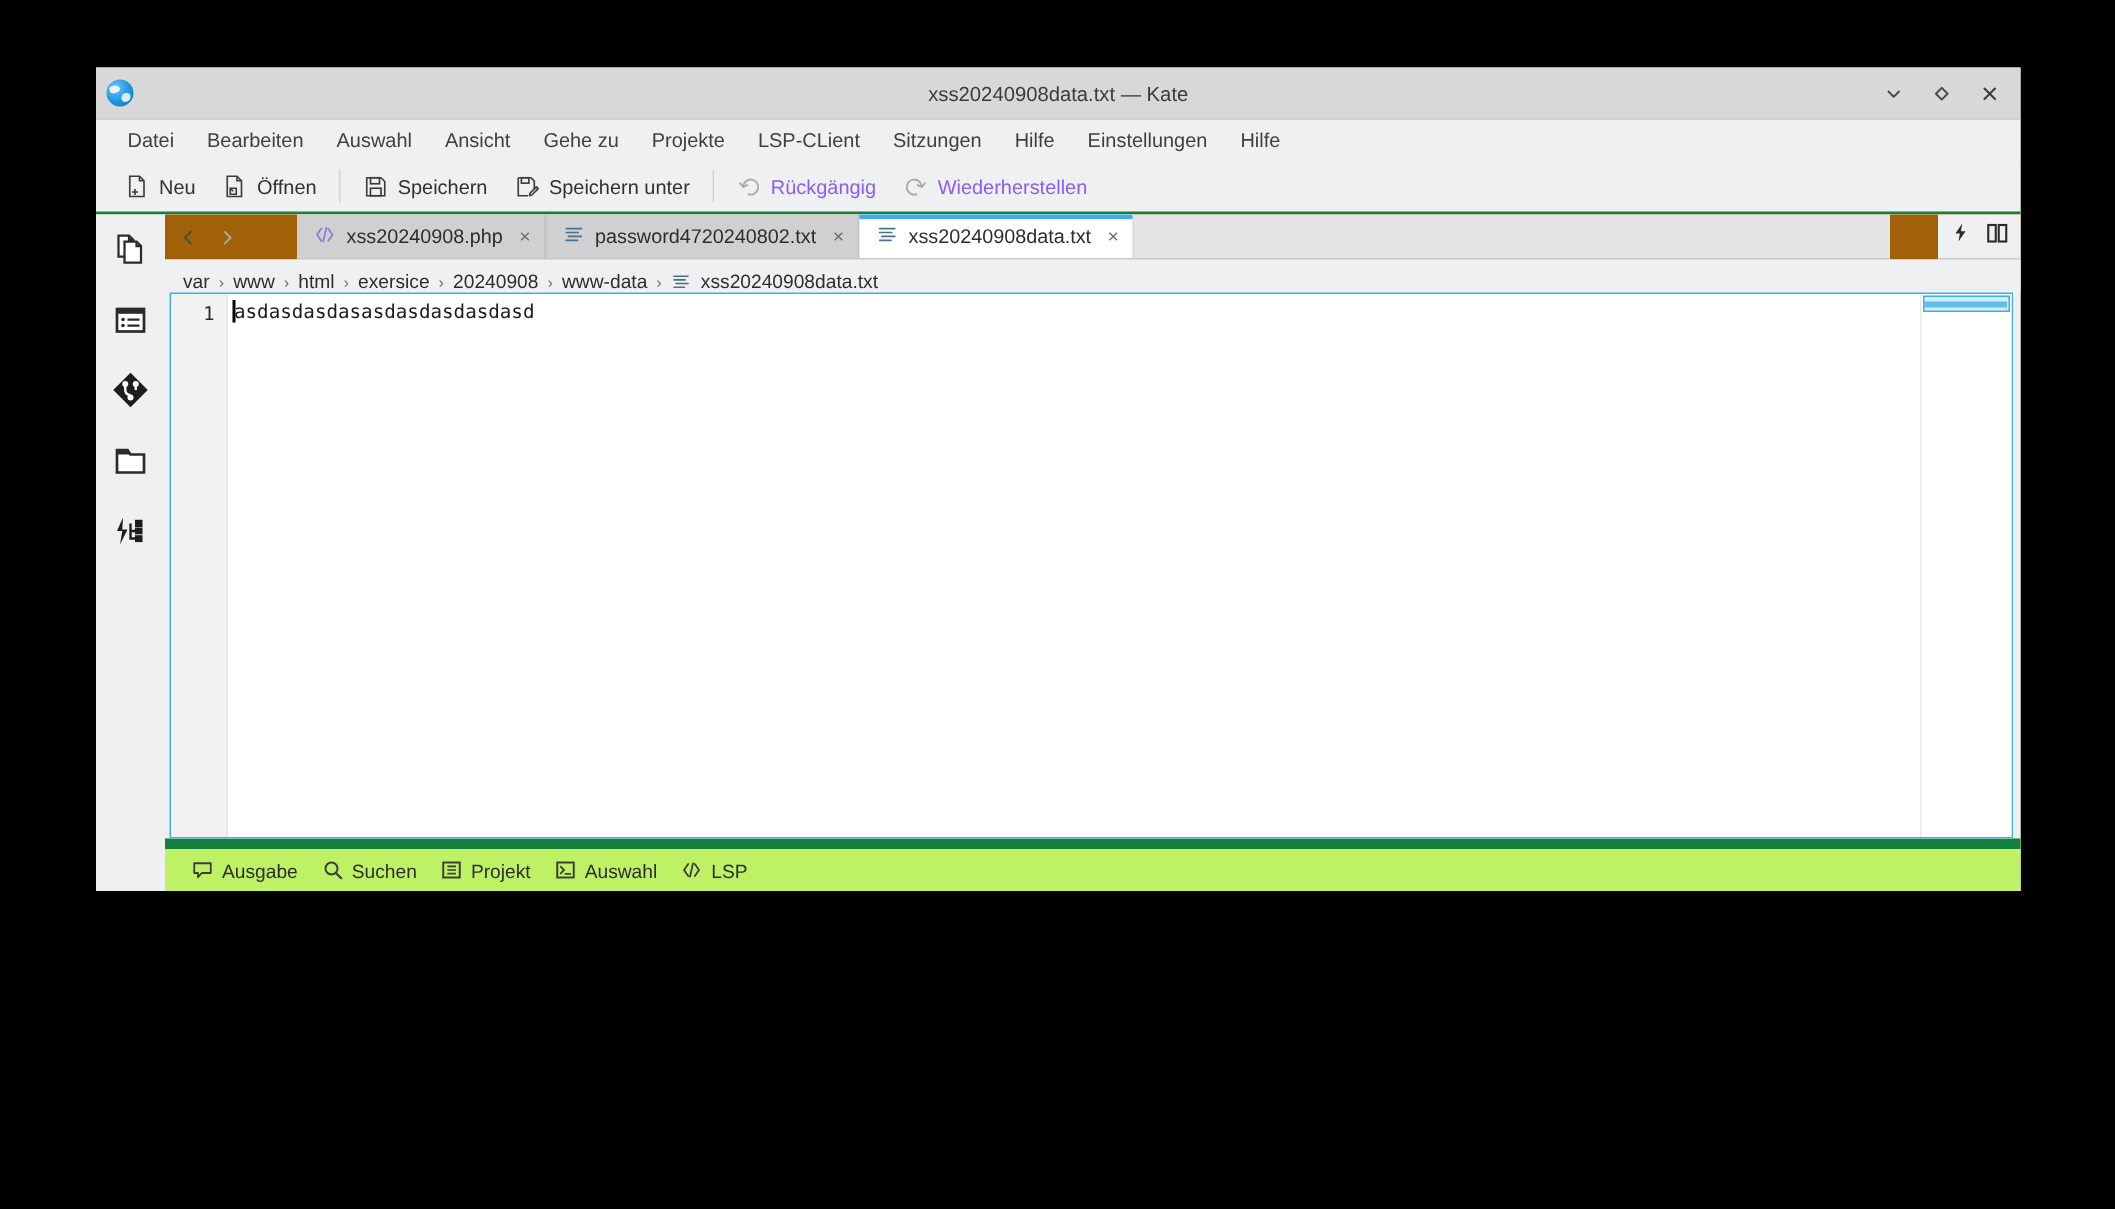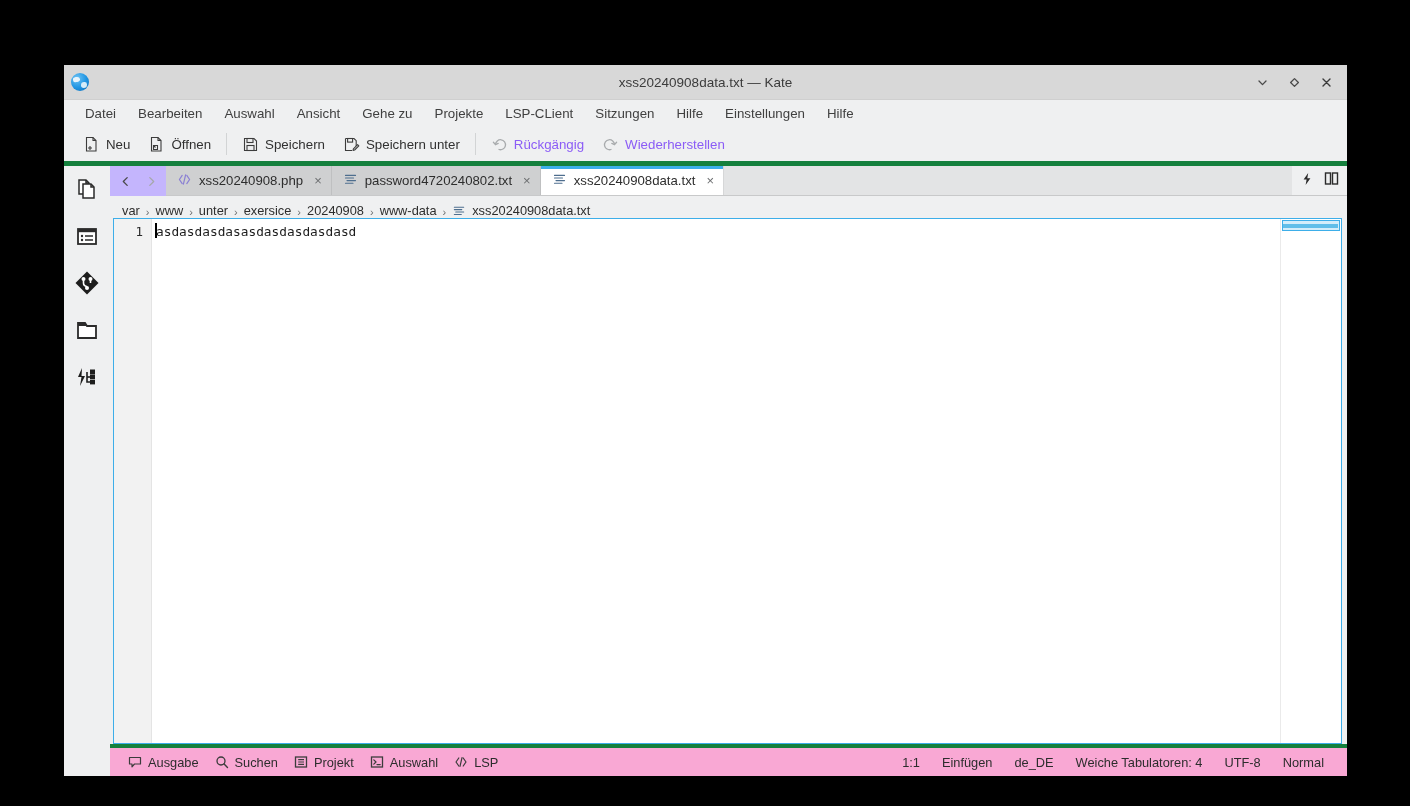--- a/index.html
+++ b/index.html
@@ -8,23 +8,23 @@
     background: #000000;
     width: 1410px;
     height: 806px;
     overflow: hidden;
     font-family: "Liberation Sans", sans-serif;
   }
 
   #window {
     position: absolute;
     left: 64px;
-    top: 65px;
+    top: 45px;
     width: 1283px;
-    height: 711px;
+    height: 549px;
     background: #eff0f1;
     display: flex;
     flex-direction: column;
     box-shadow: 0 2px 14px rgba(0,0,0,0.5);
   }
 
   
   .titlebar {
     height: 34px;
     min-height: 34px;
@@ -103,21 +103,21 @@
   }
 
   
   .toolbar {
     height: 34px;
     min-height: 34px;
     background: #eff0f1;
     display: flex;
     align-items: center;
     padding-left: 10px;
-    border-bottom: 5px solid #15803d;
+    border-bottom: 2px solid #15803d;
   }
   .tb-btn {
     display: flex;
     align-items: center;
     gap: 6px;
     padding: 4px 9px;
     font-size: 13.3px;
     color: #313131;
     white-space: nowrap;
   }
@@ -163,21 +163,22 @@
     min-width: 0;
     background: #eff0f1;
   }
 
   
   .tabbar {
     height: 30px;
     min-height: 30px;
     display: flex;
     align-items: stretch;
-    background: #c4b5fd;
+    background: #a16207;
+    gap: 32px;
   }
   .tab-nav {
     display: flex;
     align-items: center;
     padding: 0 2px;
   }
   .nav-arrow {
     width: 26px; height: 28px;
     display: flex; align-items: center; justify-content: center;
   }
@@ -319,25 +320,25 @@
     height: 11px;
     border: 1px solid #3daee9;
     background: rgba(61,174,233,0.22);
     box-sizing: border-box;
   }
 
   
   .statusbar {
     height: 28px;
     min-height: 28px;
-    background: #f9a8d4;
+    background: #bef264;
     display: flex;
     align-items: center;
     padding: 0 12px 0 10px;
-    border-top: 4px solid #15803d;
+    border-top: 7px solid #15803d;
   }
   .status-btn {
     display: flex;
     align-items: center;
     gap: 6px;
     font-size: 12.8px;
     color: #2d2d2d;
     padding: 3px 8px;
     white-space: nowrap;
   }
@@ -581,21 +582,21 @@
               </svg>
           </span>
         </div>
       </div>
 
       <div class="breadcrumb">
         <span class="crumb">var</span>
         <span class="crumb-sep">›</span>
         <span class="crumb">www</span>
         <span class="crumb-sep">›</span>
-        <span class="crumb">unter</span>
+        <span class="crumb">html</span>
         <span class="crumb-sep">›</span>
         <span class="crumb">exersice</span>
         <span class="crumb-sep">›</span>
         <span class="crumb">20240908</span>
         <span class="crumb-sep">›</span>
         <span class="crumb">www-data</span>
         <span class="crumb-sep">›</span>
         <span style="display:flex;align-items:center;margin:0 5px 0 1px;">
           <svg width="14" height="14" viewBox="0 0 15 15">
               <path d="M2.5 3.4 H12.5 M2.5 6 H10.5 M4 8.6 H12.5 M2.5 11.2 H10" fill="none" stroke="#4e6e8e" stroke-width="1.15" stroke-linecap="round"></path>
@@ -659,25 +660,17 @@
           <span>
             <svg class="sico" width="14" height="14" viewBox="0 0 14 14">
                 <path d="M4.8 3 L2 7 L4.8 11" fill="none" stroke="#3c3c3c" stroke-width="1.2" stroke-linecap="round" stroke-linejoin="round"></path>
                 <path d="M9.2 3 L12 7 L9.2 11" fill="none" stroke="#3c3c3c" stroke-width="1.2" stroke-linecap="round" stroke-linejoin="round"></path>
                 <path d="M8 2.6 L6 11.4" fill="none" stroke="#3c3c3c" stroke-width="1.2" stroke-linecap="round"></path>
               </svg>
           </span>
           <span>LSP</span>
         </div>
 
-        <div class="status-right">
-          <div class="status-field">1:1</div>
-          <div class="status-field">Einfügen</div>
-          <div class="status-field">de_DE</div>
-          <div class="status-field">Weiche Tabulatoren: 4</div>
-          <div class="status-field">UTF-8</div>
-          <div class="status-field">Normal</div>
-        </div>
       </div>
 
     </div>
   </div>
 </div>
 
 </body></html>

